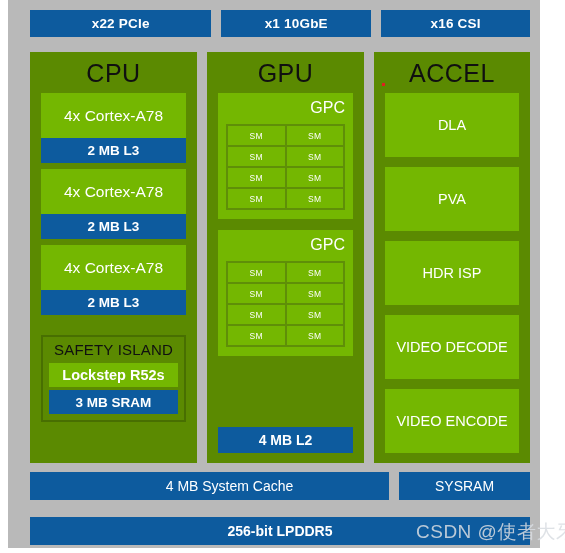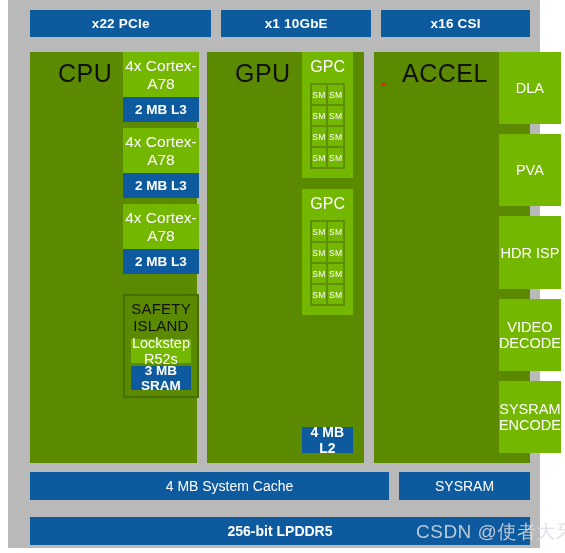--- a/index.html
+++ b/index.html
@@ -49,23 +49,22 @@
     position: absolute;
     left: 22px; top: 52px;
     width: 500px; height: 411px;
     display: flex;
     gap: 10px;
   }
   .column {
     background: #5b8a01;
     box-sizing: border-box;
     display: flex;
-    flex-direction: row;
+    flex-direction: column;
     align-items: stretch;
-    padding-left: 28px;
   }
   .column.cpu   { width: 167px; }
   .column.gpu   { width: 157px; }
   .column.accel { width: 156px; }
 
   .col-title {
     color: #101010;
     font-size: 25px;
     font-weight: normal;
     text-align: center;
@@ -121,21 +120,21 @@
     padding: 4px 6px 6px 6px;
     margin-top: 14px;
   }
   .safety-title {
     color: #101010;
     font-size: 15px;
     text-align: center;
     padding-bottom: 5px;
     letter-spacing: .2px;
   }
-  .safety-lockstep { height: 24px; font-size: 14.5px; font-weight: normal; }
+  .safety-lockstep { height: 24px; font-size: 14.5px; font-weight: bold; }
   .safety-sram     { height: 24px; margin-top: 3px; }
 
   
   .gpc {
     background: #74b701;
     box-sizing: border-box;
     padding: 6px 8px 9px 8px;
     margin-bottom: 11px;
   }
   .gpc-title {
@@ -305,21 +304,21 @@
       </div>
     </div>
 
     <div class="column accel">
       <div class="col-title">ACCEL</div>
       <div class="col-body">
         <div class="tile-green accel-tile">DLA</div>
         <div class="tile-green accel-tile">PVA</div>
         <div class="tile-green accel-tile">HDR ISP</div>
         <div class="tile-green accel-tile">VIDEO DECODE</div>
-        <div class="tile-green accel-tile">SYSRAM ENCODE</div>
+        <div class="tile-green accel-tile">VIDEO ENCODE</div>
       </div>
     </div>
 
   </div>
 
   <div id="cache-row">
     <div class="cache-bar sys">4 MB System Cache</div>
     <div class="cache-bar sysram">SYSRAM</div>
   </div>
 

